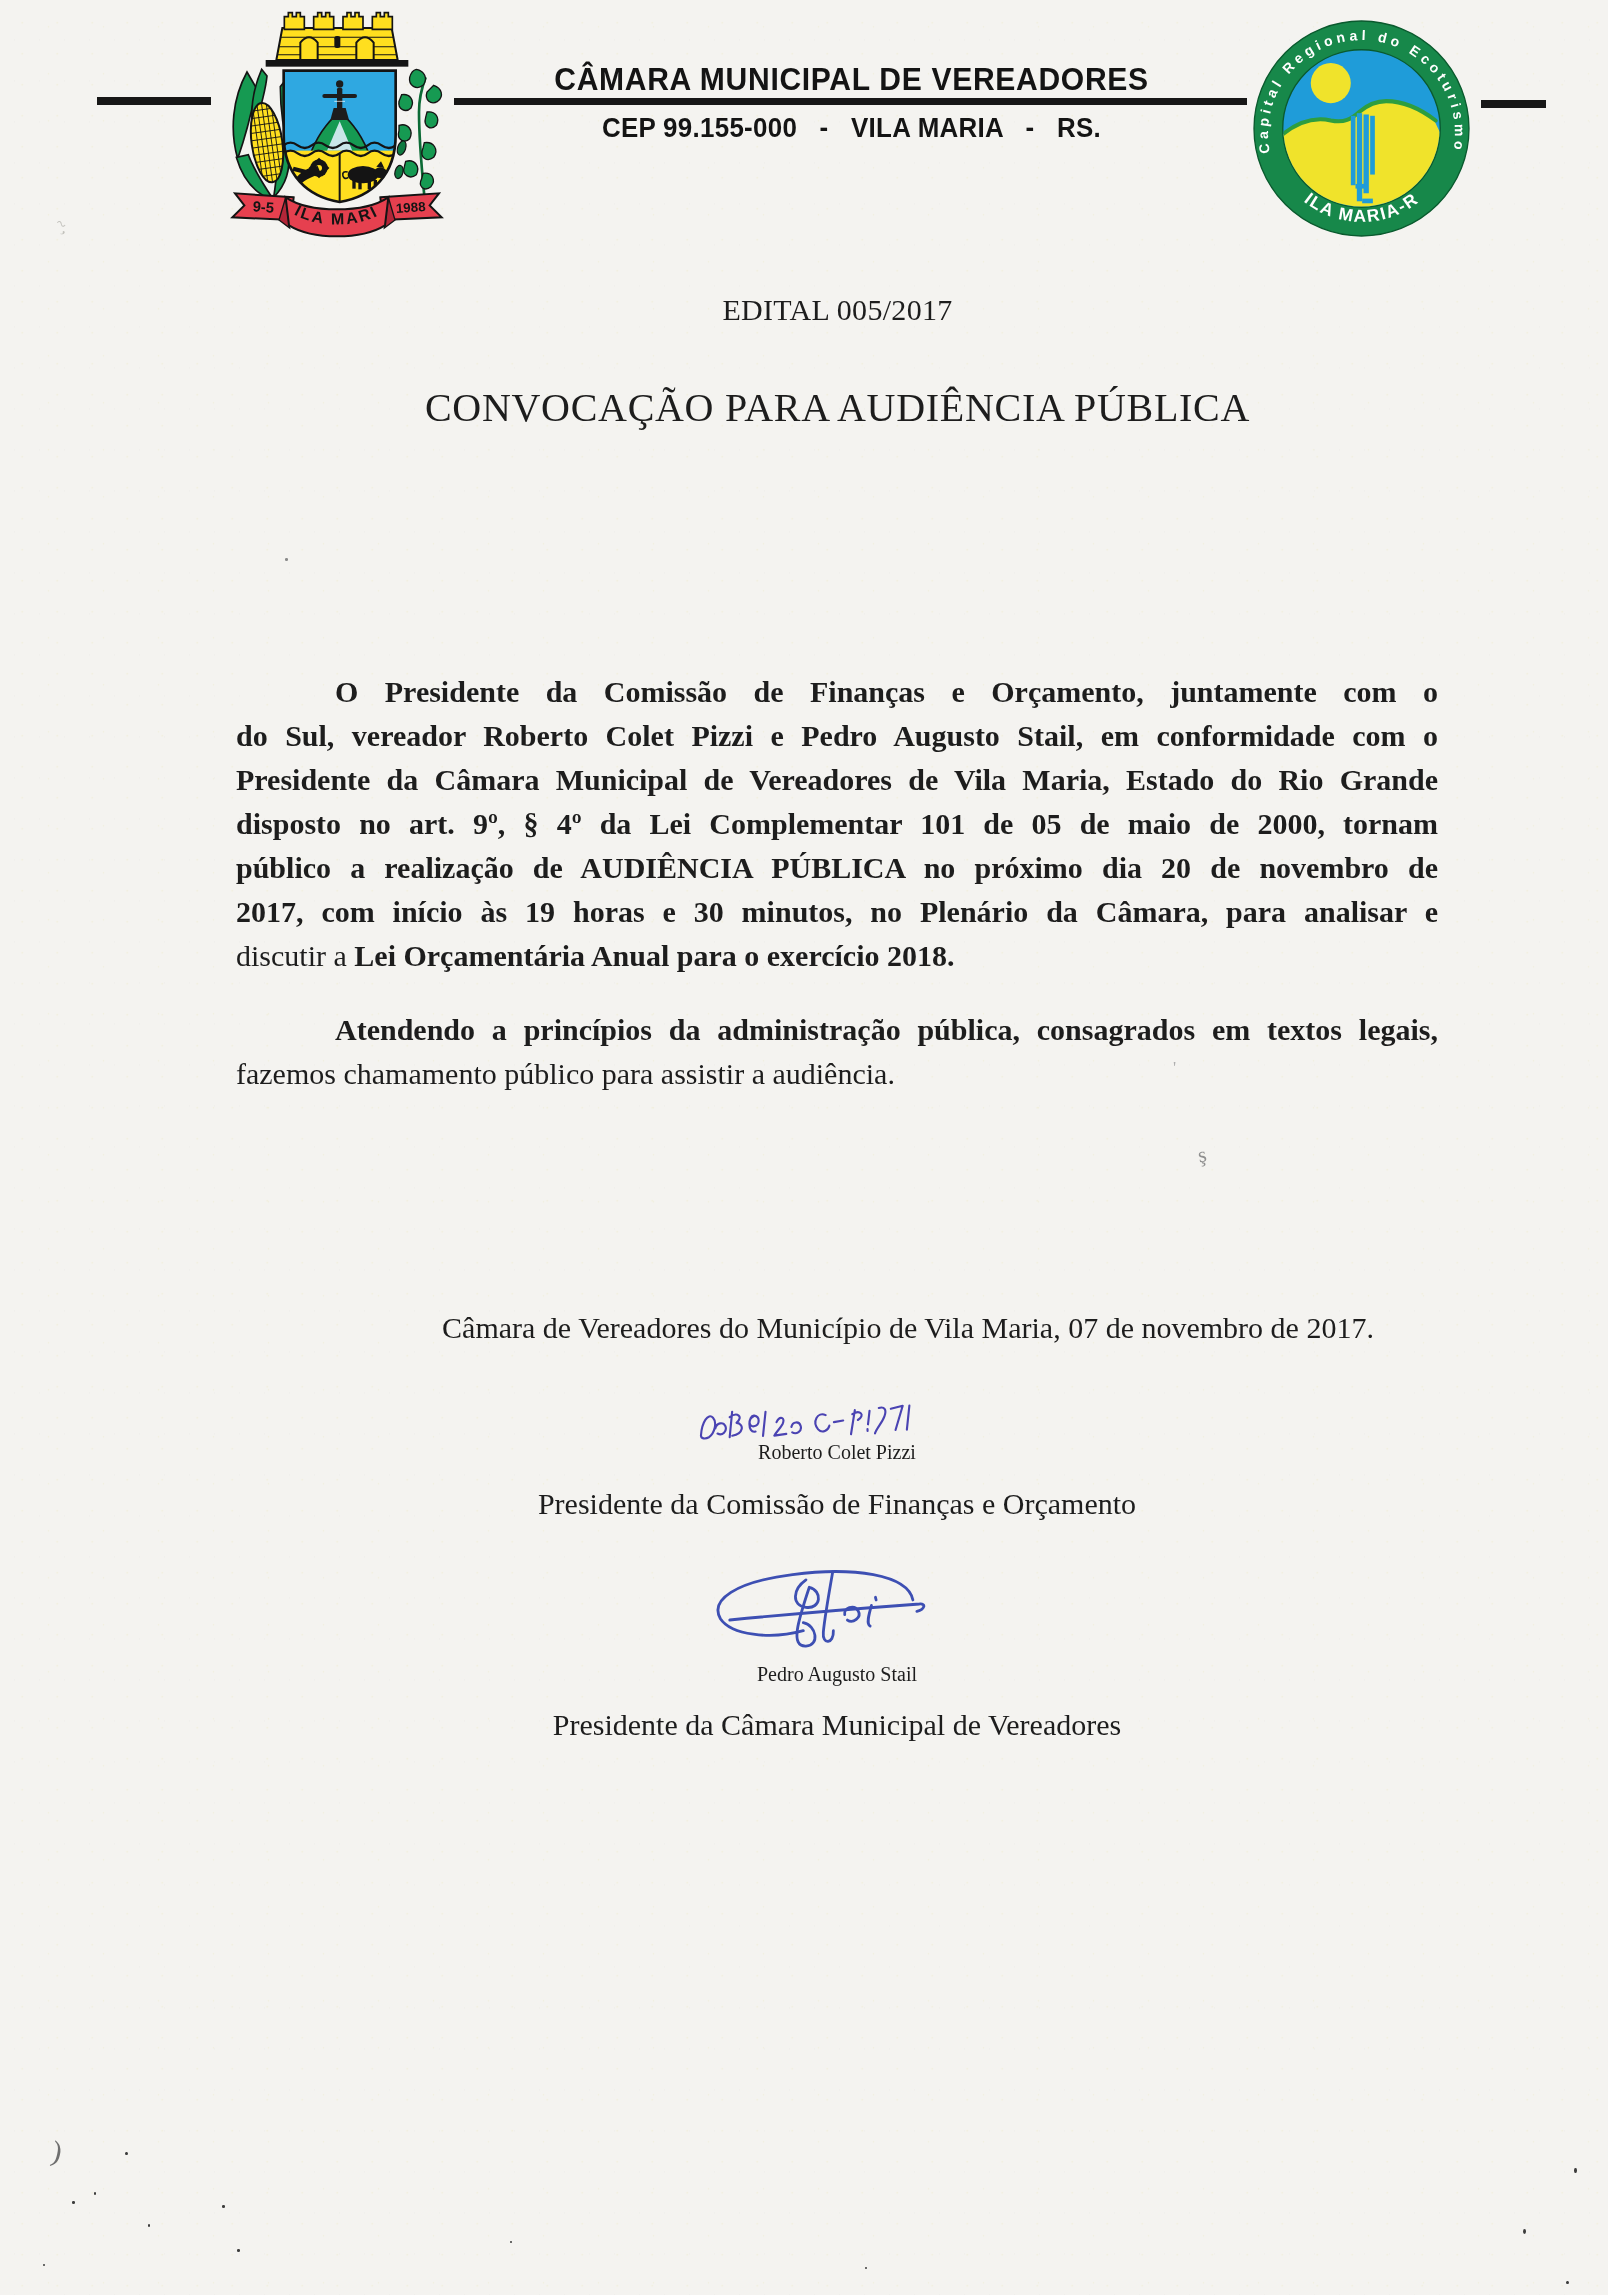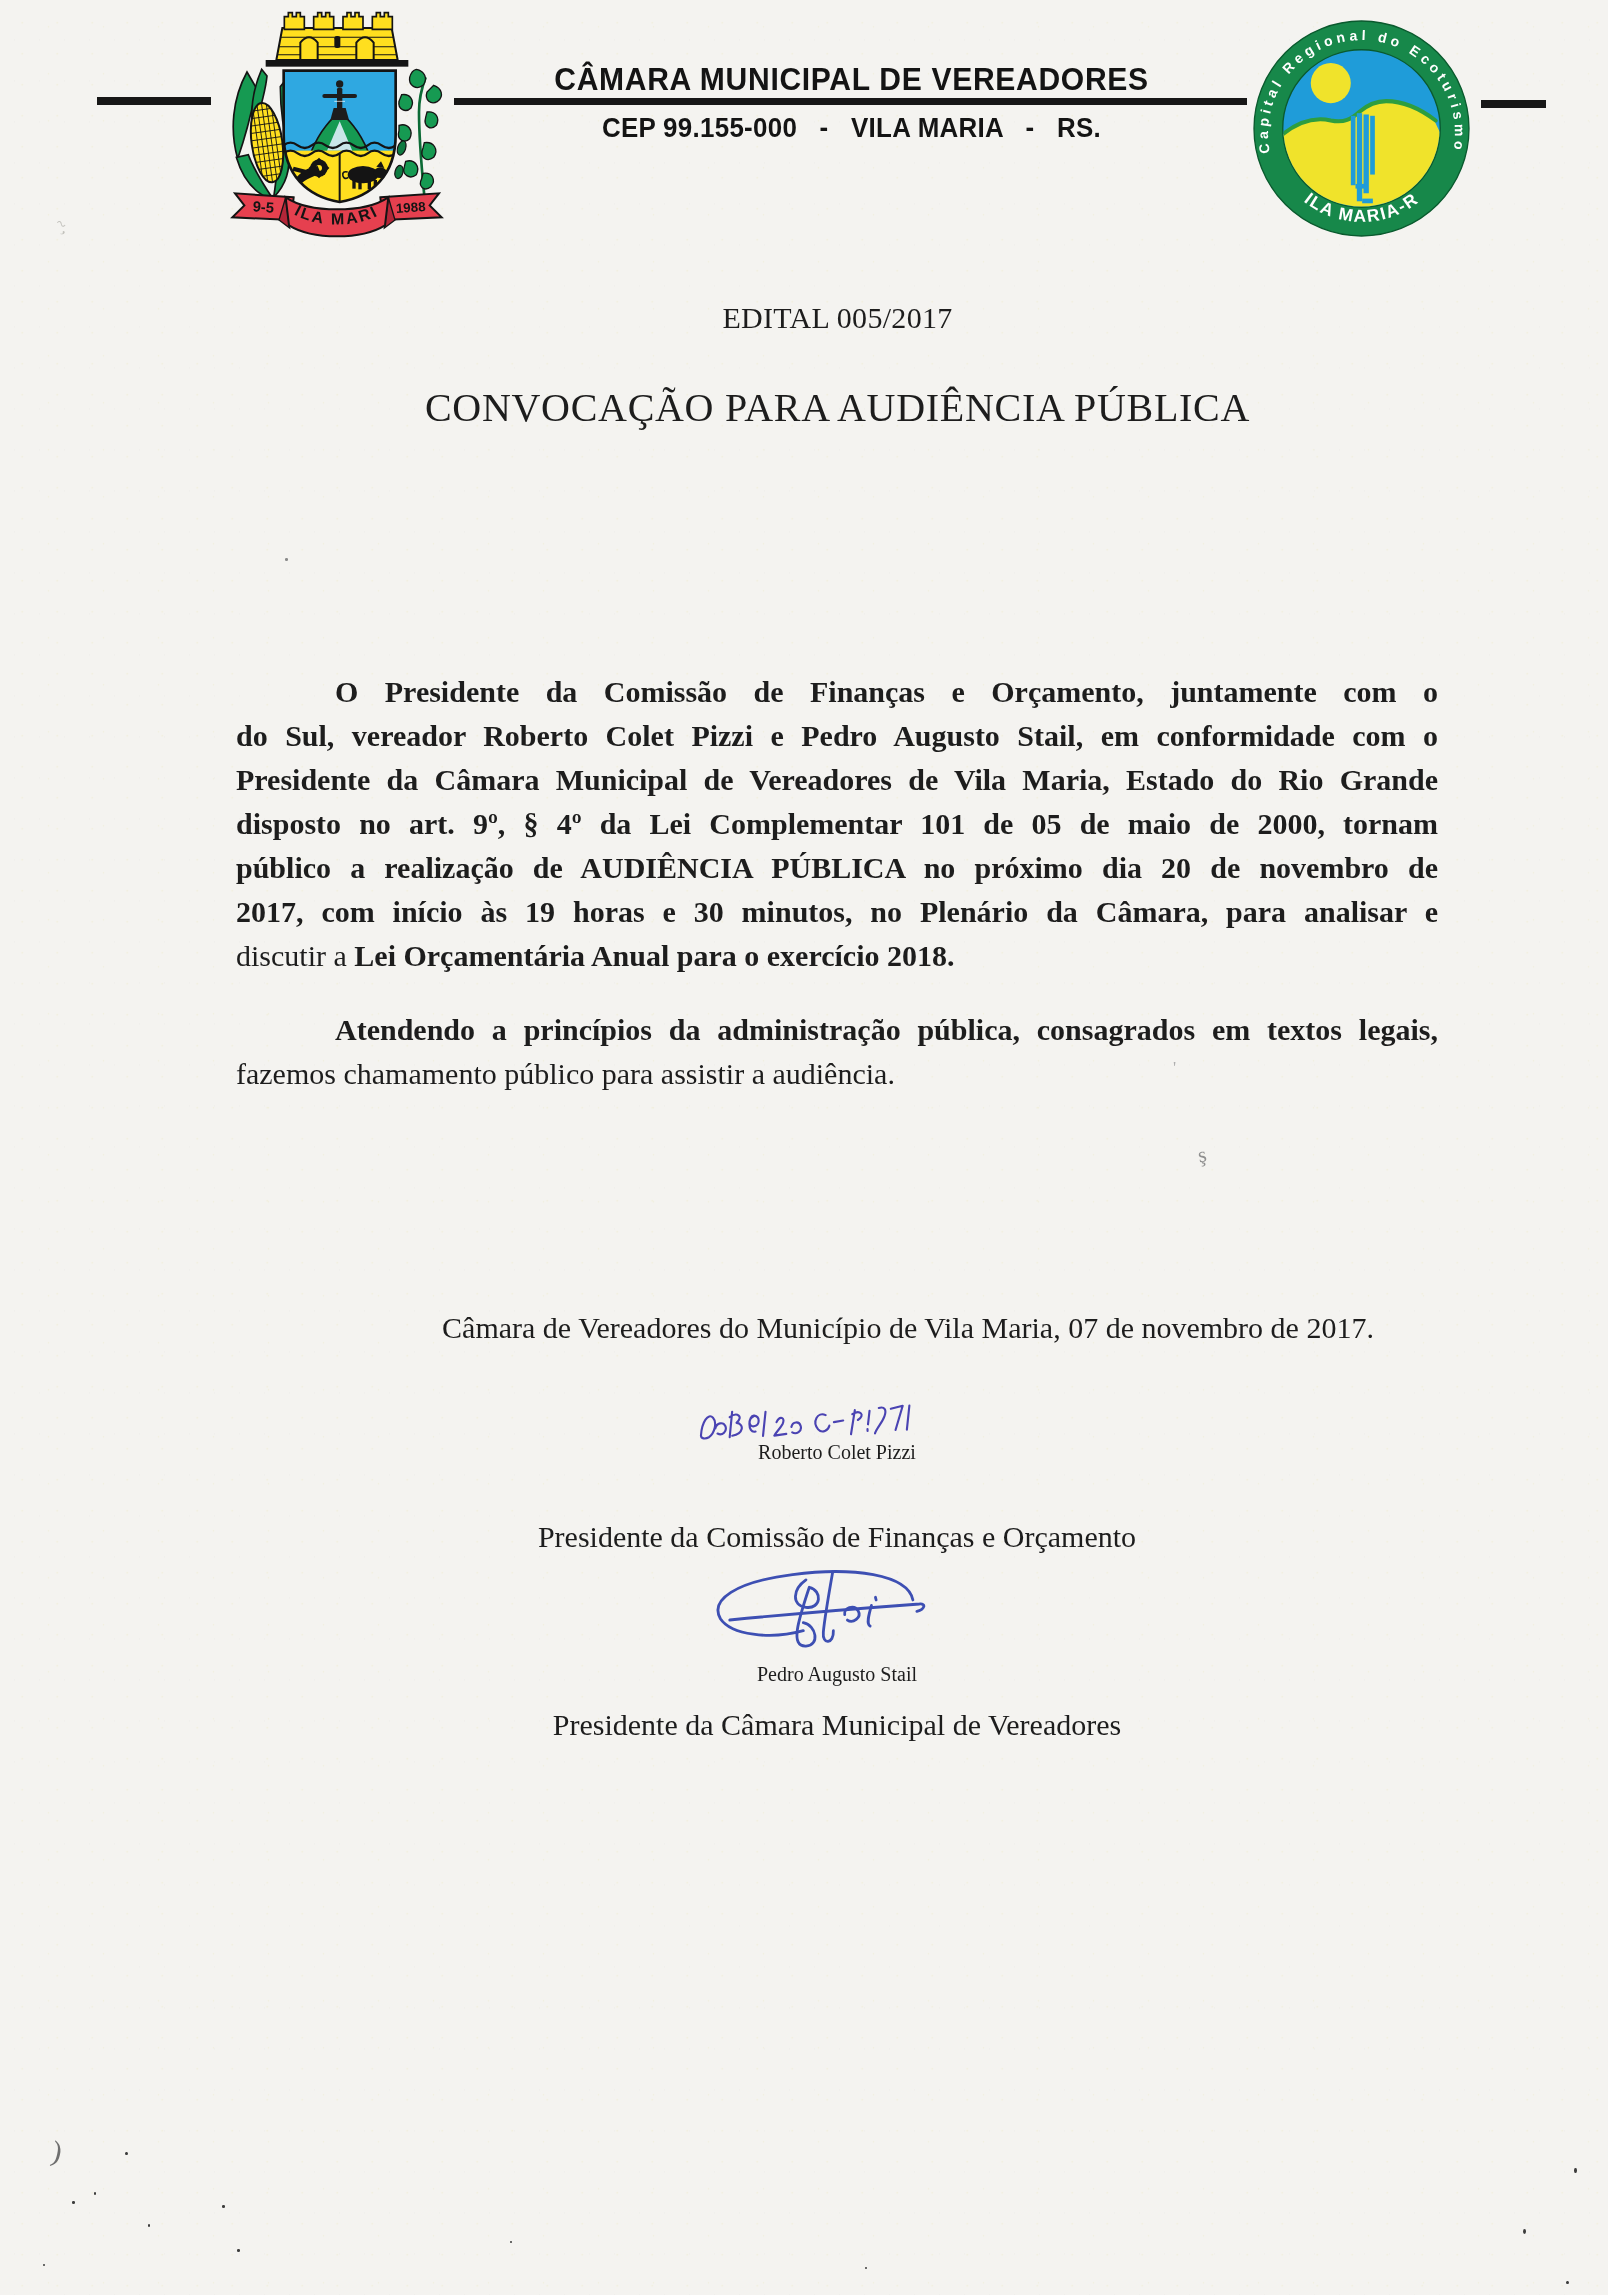--- a/index.html
+++ b/index.html
@@ -22,21 +22,21 @@
     font-size:31px;font-weight:700;letter-spacing:0.7px;line-height:35px;
     transform:scaleX(.97);color:#141414;
   }
   .rule{left:454px;top:98px;width:793px;height:7.3px;background:var(--rule,#171717);}
   .dash{height:8px;background:var(--rule,#171717);}
   .addr{
     left:454px;top:112px;width:795px;text-align:center;
     font-size:27px;font-weight:700;letter-spacing:0.3px;line-height:32px;
     white-space:pre;color:#141414;transform:scaleX(.96);
   }
-  .h-edital{left:203px;top:300px;width:1269px;text-align:center;font-size:30px;line-height:36px;letter-spacing:0.3px;}
+  .h-edital{left:203px;top:292px;width:1269px;text-align:center;font-size:30px;line-height:36px;letter-spacing:0.3px;}
   .h-conv{left:203px;top:389px;width:1269px;text-align:center;font-size:40px;line-height:37px;letter-spacing:0.7px;}
   .col{left:236px;width:1202px;}
   .body-text{font-size:30px;line-height:44px;}
   .jline{text-align:justify;text-align-last:justify;height:44px;font-weight:bold;}
   .jline.indent{text-indent:99px;}
   .lline{text-align:left;text-align-last:left;height:44px;}
   .date-line{left:307px;top:1266px;width:1202px;text-align:center;font-size:30px;line-height:44px;margin-top:40px;}
   .sig-name{left:236px;width:1202px;text-align:center;font-size:20px;line-height:33px;}
   .sig-role{left:236px;width:1202px;text-align:center;font-size:30px;line-height:33px;}
   .speck{position:absolute;border-radius:50%;background:#3c3c3c;}
@@ -215,21 +215,21 @@
 
 <div class="abs date-line">Câmara de Vereadores do Município de Vila Maria, 07 de novembro de 2017.</div>
 
 <svg class="abs" style="left:695px;top:1400px;" width="287" height="40" viewBox="0 0 430 60">
   <g fill="none" style="stroke:var(--sig-ink-1)" stroke-width="3.2" stroke-linecap="round" stroke-linejoin="round" transform="rotate(-2 215 30)">
     <path d="M8,46 C10,26 20,12 27,20 C33,27 29,43 20,49 C14,52 8,51 8,46 M30,36 C32,28 42,26 45,33 C48,41 40,48 33,44 M56,12 L51,50 M52,20 C64,12 73,20 62,29 C74,31 72,46 55,48 M88,20 C79,24 80,36 88,35 C97,34 98,21 89,19 C80,17 77,46 90,43 M106,14 L101,50 M122,30 C127,20 136,23 131,33 C127,40 120,46 118,50 L136,48 M144,38 C146,30 156,29 158,37 C160,45 151,50 145,46"></path>
     <path d="M196,22 C184,16 175,31 184,43 C190,50 199,45 201,38 M208,33 L222,31 M240,16 L233,52 M236,22 C248,15 256,24 244,31 M262,18 L259,38 M258,45 L258,48 M276,14 C285,12 288,17 284,27 C280,37 272,44 269,52 M294,16 L312,12 L300,48 M322,12 L317,48"></path>
   </g>
 </svg>
 <div class="abs sig-name" style="top:1436px;">Roberto Colet Pizzi</div>
-<div class="abs sig-role" style="top:1487px;margin-top:33px;">Presidente da Comissão de Finanças e Orçamento</div>
+<div class="abs sig-role" style="top:1487px;">Presidente da Comissão de Finanças e Orçamento</div>
 
 <svg class="abs" style="left:691px;top:1561px;" width="264" height="104" viewBox="0 0 395 155">
   <g fill="none" style="stroke:var(--sig-ink-2)" stroke-width="4.2" stroke-linecap="round" stroke-linejoin="round">
     <path d="M332,58 C324,20 242,8 152,20 C66,31 28,58 44,86 C60,110 118,118 168,104"></path>
     <path d="M172,28 C152,42 150,66 172,69 C195,72 197,44 177,39 C160,90 148,128 172,127 C193,126 188,96 168,92"></path>
     <path d="M212,16 C206,50 200,84 198,106 C196,126 214,124 213,104"></path>
     <path d="M230,80 C228,70 244,64 250,74 C256,84 242,94 234,88"></path>
     <path d="M270,66 C266,80 262,94 268,97 M276,54 L277,58"></path>
     <path d="M58,88 C140,80 260,70 342,64 C352,63 350,72 338,75"></path>
   </g>

